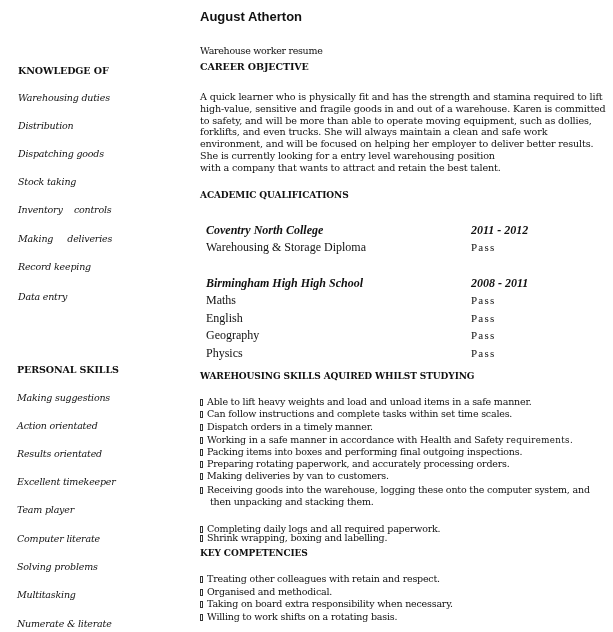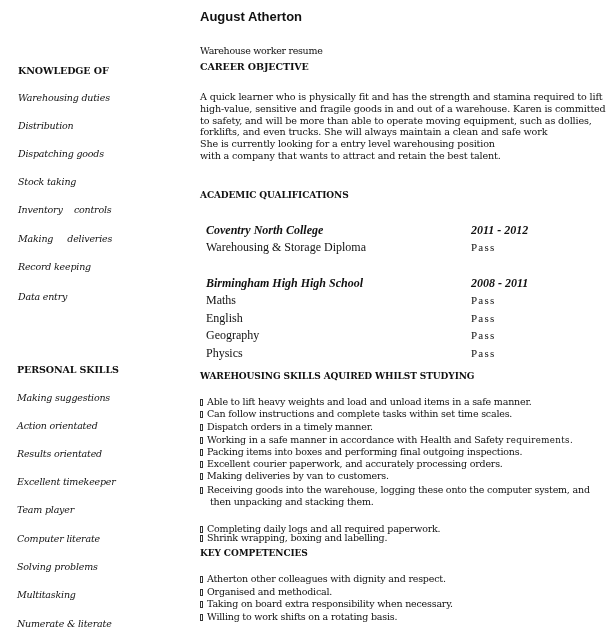--- a/index.html
+++ b/index.html
@@ -44,20 +44,21 @@
 <div class="abs side-item" style="left:17px;top:561px;">Solving problems</div>
 <div class="abs side-item" style="left:17px;top:589px;">Multitasking</div>
 <div class="abs side-item" style="left:17px;top:618px;">Numerate &amp; literate</div>
 
 <div class="abs h" style="left:200px;top:61px;">CAREER OBJECTIVE</div>
 <div class="abs para">
   <div>A quick learner who is physically fit and has the strength and stamina required to lift</div>
   <div>high-value, sensitive and fragile goods in and out of a warehouse. Karen is committed</div>
   <div>to safety, and will be more than able to operate moving equipment, such as dollies,</div>
   <div>forklifts, and even trucks. She will always maintain a clean and safe work</div>
+  <div>environment, and will be focused on helping her employer to deliver better results.</div>
   <div>She is currently looking for a entry level warehousing position</div>
   <div>with a company that wants to attract and retain the best talent.</div>
 </div>
 
 <div class="abs h" style="left:200px;top:190px;font-size:9px;">ACADEMIC QUALIFICATIONS</div>
 
 <div class="abs tnr school" style="left:206px;top:223px;">Coventry North College</div>
 <div class="abs tnr school" style="left:471px;top:223px;">2011 - 2012</div>
 <div class="abs tnr" style="left:206px;top:240px;">Warehousing &amp; Storage Diploma</div>
 <div class="abs tnr pass" style="left:471px;top:241px;">Pass</div>
@@ -73,24 +74,24 @@
 <div class="abs tnr" style="left:206px;top:346px;">Physics</div>
 <div class="abs tnr pass" style="left:471px;top:347px;">Pass</div>
 
 <div class="abs h" style="left:200px;top:371px;font-size:9px;">WAREHOUSING SKILLS AQUIRED WHILST STUDYING</div>
 
 <div class="abs bl" style="top:396px;"><span class="bullet"></span><span>Able to lift heavy weights and load and unload items in a safe manner.</span></div>
 <div class="abs bl" style="top:408px;"><span class="bullet"></span><span>Can follow instructions and complete tasks within set time scales.</span></div>
 <div class="abs bl" style="top:421px;"><span class="bullet"></span><span>Dispatch orders in a timely manner.</span></div>
 <div class="abs bl" style="top:434px;"><span class="bullet"></span><span>Working in a safe manner in accordance with Health and Safety</span> <span class="small-spaced">requirements.</span></div>
 <div class="abs bl" style="top:446px;"><span class="bullet"></span><span>Packing items into boxes and performing final outgoing inspections.</span></div>
-<div class="abs bl" style="top:458px;"><span class="bullet"></span><span>Excellent courier paperwork, and accurately processing orders.</span></div>
+<div class="abs bl" style="top:458px;"><span class="bullet"></span><span>Preparing rotating paperwork, and accurately processing orders.</span></div>
 <div class="abs bl" style="top:470px;"><span class="bullet"></span><span>Making deliveries by van to customers.</span></div>
 <div class="abs bl" style="top:484px;"><span class="bullet"></span><span>Receiving goods into the warehouse, logging these onto the computer system, and</span></div>
 <div class="abs bl" style="top:496px;left:210px;">then unpacking and stacking them.</div>
 <div class="abs bl" style="top:532px;"><span class="bullet"></span><span>Shrink wrapping, boxing and labelling.</span></div>
 <div class="abs bl" style="top:523px;"><span class="bullet"></span><span>Completing daily logs and all required paperwork.</span></div>
 
 <div class="abs h" style="left:200px;top:548px;font-size:9px;">KEY COMPETENCIES</div>
-<div class="abs bl" style="top:573px;"><span class="bullet"></span><span>Atherton other colleagues with dignity and respect.</span></div>
+<div class="abs bl" style="top:573px;"><span class="bullet"></span><span>Treating other colleagues with retain and respect.</span></div>
 <div class="abs bl" style="top:586px;"><span class="bullet"></span><span>Organised and methodical.</span></div>
 <div class="abs bl" style="top:598px;"><span class="bullet"></span><span>Taking on board extra responsibility when necessary.</span></div>
 <div class="abs bl" style="top:611px;"><span class="bullet"></span><span>Willing to work shifts on a rotating basis.</span></div>
 
 </body></html>

